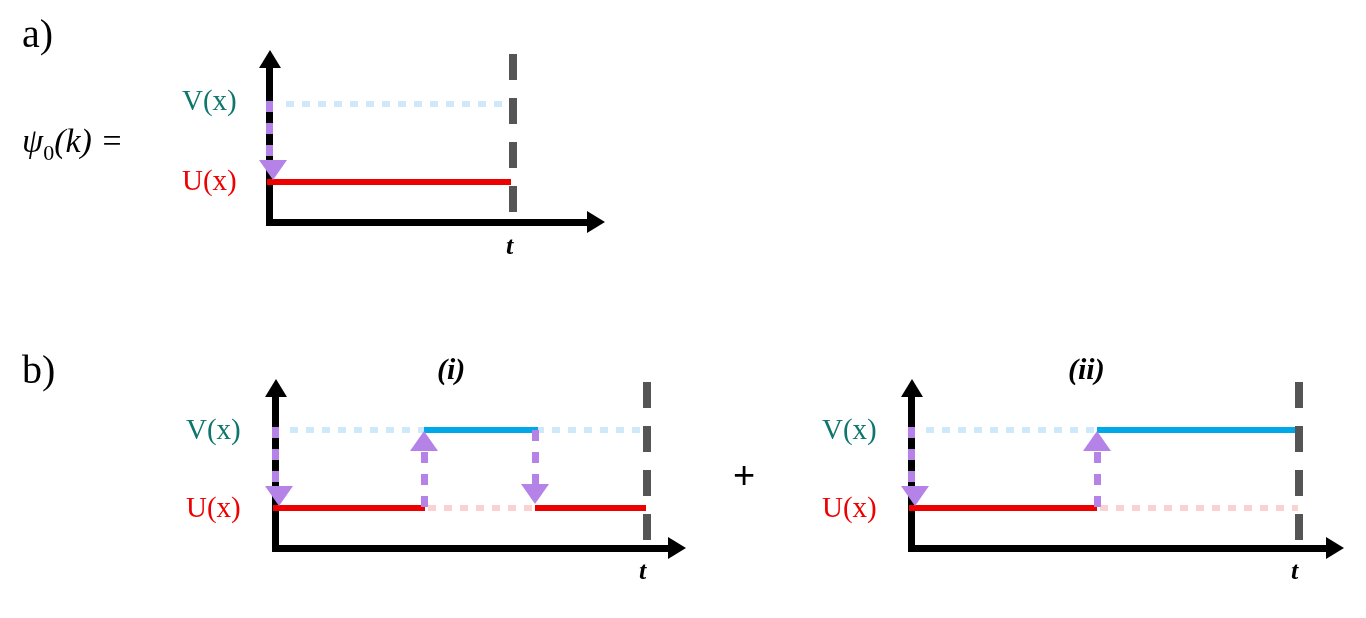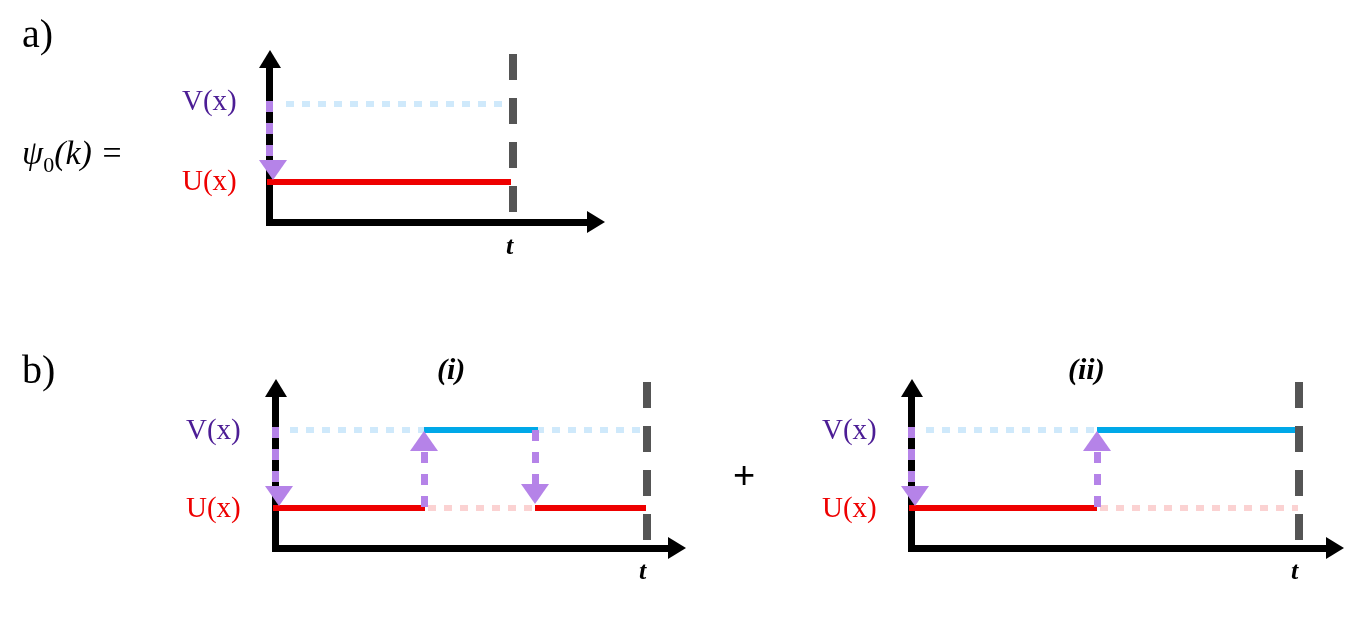--- a/index.html
+++ b/index.html
@@ -7,31 +7,31 @@
   body{width:1366px;height:618px;position:relative;overflow:hidden;
        font-family:"Liberation Serif",serif;color:#000;}
 
   .canvas{position:absolute;left:0;top:0;width:1366px;height:618px;}
 
   
   .panel-letter{position:absolute;font-family:"Liberation Serif",serif;
                 font-size:40px;line-height:1;color:#000;}
   .formula{position:absolute;font-family:"Liberation Serif",serif;
            font-style:italic;font-size:34px;line-height:1;color:#000;
-           white-space:nowrap;margin-top:12px;}
+           white-space:nowrap;}
   .formula .sub{font-size:22px;vertical-align:sub;font-style:normal;}
   .subpanel-title{position:absolute;font-family:"Liberation Serif",serif;
                   font-style:italic;font-weight:bold;font-size:30px;color:#000;}
   .plus-sign{position:absolute;font-family:"Liberation Sans",sans-serif;
              font-size:38px;color:#000;line-height:1;}
   .axis-tlabel{position:absolute;font-family:"Liberation Serif",serif;
                font-style:italic;font-weight:bold;font-size:26px;color:#000;}
   .lvl-label{position:absolute;font-family:"Liberation Serif",serif;
              font-size:29px;line-height:1;white-space:nowrap;font-weight:500;}
-  .lvl-label.v{color:#4c1d95;}
+  .lvl-label.v{color:#0f766e;}
   .lvl-label.u{color:#ee0000;}
 
   
   .plot{position:absolute;}
   .axis-y{position:absolute;width:7px;background:#000;}
   .axis-y-head{position:absolute;width:0;height:0;
       border-left:11px solid transparent;border-right:11px solid transparent;
       border-bottom:18px solid #000;}
   .axis-x{position:absolute;height:7px;background:#000;}
   .axis-x-head{position:absolute;width:0;height:0;

